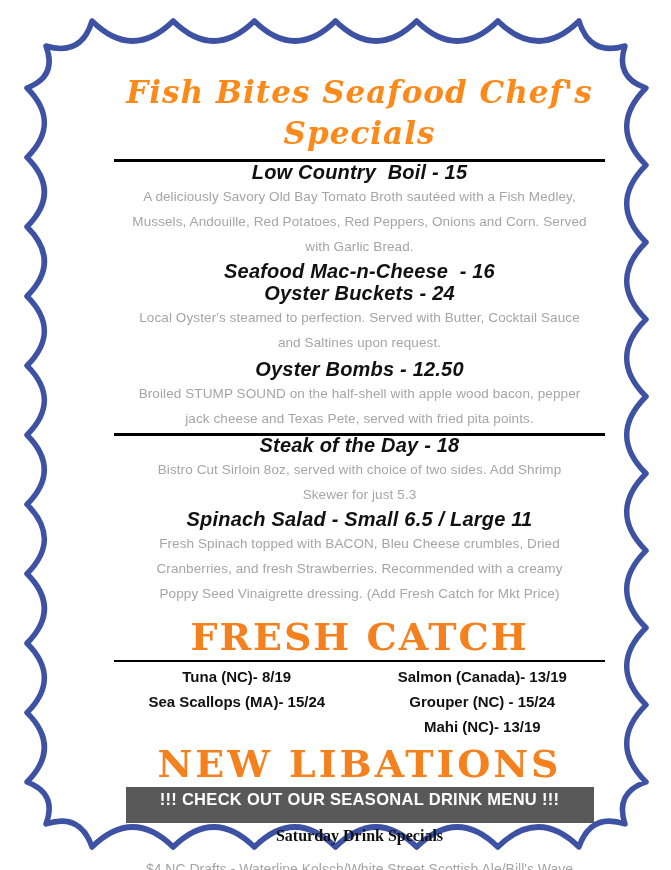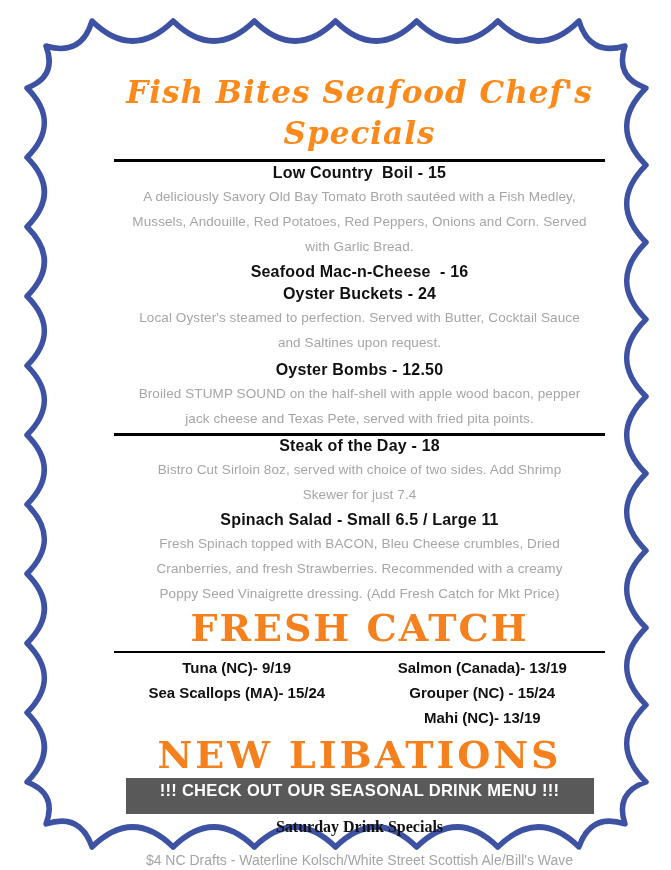--- a/index.html
+++ b/index.html
@@ -26,33 +26,33 @@
   .title{
     margin:72px 0 0;
     font-family:"DejaVu Serif",serif;font-style:italic;font-weight:700;
     font-size:31px;line-height:41px;color:var(--accent-orange);
     white-space:pre-line;letter-spacing:1px;
   }
   .rule{height:3px;background:var(--rule-color);margin-top:5px;}
   .rule.mid{margin-top:2px;}
   .rule-thin{height:2px;background:var(--rule-color);margin-top:4px;}
   .item-heading{
-    margin-top:3px;font-weight:700;font-size:16px;line-height:19px;
-    color:var(--heading-black);letter-spacing:.2px;white-space:pre;
+    margin-top:3px;font-weight:700;font-size:20px;line-height:19px;
+    color:var(--heading-black);letter-spacing:.2px;white-space:pre;font-style:italic;
   }
   .mt1{margin-top:1px;}.mt5{margin-top:5px;}.mt8{}.mt0{margin-top:0;}
   .item-desc{
     margin-top:2px;font-size:13.5px;line-height:25px;
     color:var(--body-gray);white-space:pre-line;letter-spacing:.1px;
   }
   .display{
     font-family:"DejaVu Serif",serif;font-weight:800;
     color:var(--display-orange);letter-spacing:2px;
   }
-  .fresh{margin-top:3px;font-size:38px;line-height:38px;}
+  .fresh{margin-top:12px;font-size:38px;line-height:38px;}
   .newlib{margin-top:6px;font-size:38px;line-height:38px;letter-spacing:3px;}
   .catch-cols{display:flex;margin-top:2px;}
   .catch-col{flex:1;}
   .catch-item{font-weight:700;font-size:15px;line-height:25px;color:var(--heading-black);white-space:pre;}
   .banner{
     margin:4px auto 0;width:468px;height:36px;line-height:24px;
     background:var(--banner-bg);color:var(--banner-text);
     font-weight:700;font-size:16.5px;letter-spacing:.3px;white-space:pre;
   }
   .sat-heading{margin-top:3px;font-weight:700;font-size:16px;line-height:19px;color:var(--heading-black);white-space:pre;font-family:Liberation Serif, serif;}
@@ -93,37 +93,37 @@
     <div class="item-heading mt5">Oyster Bombs - 12.50</div>
     <div class="item-desc">Broiled STUMP SOUND on the half-shell with apple wood bacon, pepper
 jack cheese and Texas Pete, served with fried pita points.</div>
   </div>
 
   <div class="rule mid"></div>
 
   <div>
     <div class="item-heading mt0">Steak of the Day - 18</div>
     <div class="item-desc">Bistro Cut Sirloin 8oz, served with choice of two sides. Add Shrimp
-Skewer for just 7.4</div>
+Skewer for just 5.3</div>
   </div>
 
   <div>
     <div class="item-heading">Spinach Salad - Small 6.5 / Large 11</div>
     <div class="item-desc">Fresh Spinach topped with BACON, Bleu Cheese crumbles, Dried
 Cranberries, and fresh Strawberries. Recommended with a creamy
 Poppy Seed Vinaigrette dressing. (Add Fresh Catch for Mkt Price)</div>
   </div>
 
   <div class="display fresh">FRESH CATCH</div>
 
   <div class="rule-thin"></div>
 
   <div class="catch-cols">
     <div class="catch-col">
-      <div class="catch-item">Tuna (NC)- 9/19</div>
+      <div class="catch-item">Tuna (NC)- 8/19</div>
       <div class="catch-item">Sea Scallops (MA)- 15/24</div>
     </div>
     <div class="catch-col">
       <div class="catch-item">Salmon (Canada)- 13/19</div>
       <div class="catch-item">Grouper (NC) - 15/24</div>
       <div class="catch-item">Mahi (NC)- 13/19</div>
     </div>
   </div>
 
   <div class="display newlib">NEW LIBATIONS</div>

